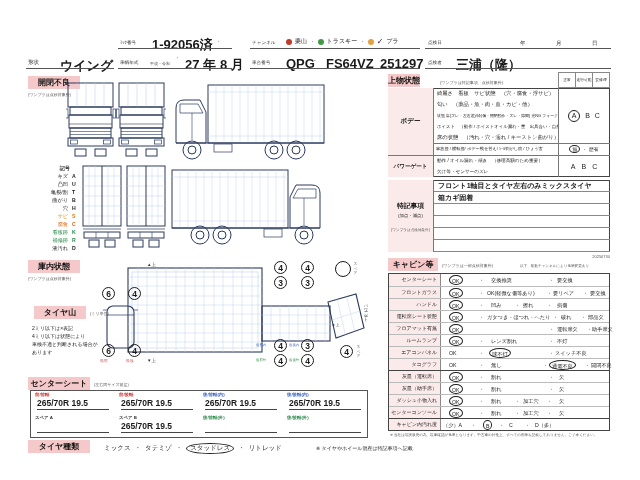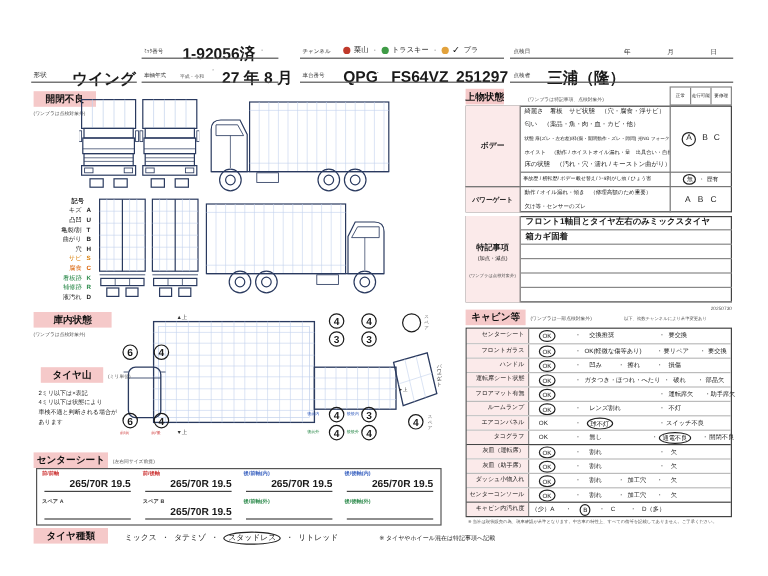--- a/index.html
+++ b/index.html
@@ -23,21 +23,21 @@
   
   .tcirc{position:absolute;width:13px;height:13px;border:1.3px solid #1a1a1a;border-radius:50%;
     font-size:8.5px;font-weight:700;display:flex;align-items:center;justify-content:center;background:rgba(255,255,255,.0)}
   .tcirc.empty{width:16px;height:16px}
   .axlab{position:absolute;font-size:3.4px;white-space:nowrap}
   .axlab.vert{writing-mode:vertical-rl;font-size:3.8px}
   
   #tsgrid{display:grid;grid-template-columns:repeat(4,1fr);grid-template-rows:23px 23px;border:1px solid #555}
   .tscell{position:relative;padding:1px 4px}
   .ts-label{font-size:4.4px;font-weight:700;white-space:nowrap}
-  .ts-val{font-size:8.5px;font-weight:700;text-align:right;border-bottom:1px solid #444;margin:1px 2px 0 2px;height:12px;line-height:11px;white-space:nowrap}
+  .ts-val{font-size:8.5px;font-weight:700;text-align:left;border-bottom:1px solid #444;margin:1px 2px 0 2px;height:12px;line-height:11px;white-space:nowrap}
   
   #tiretype-opts{font-size:6.5px;white-space:nowrap}
   #tiretype-opts .sep{margin:0 4px;color:#333}
   .circ{display:inline-block;border:1px solid #222;border-radius:50%;padding:0 3px}
   
   .brow{height:11px;line-height:11px;padding-left:3px;white-space:nowrap;overflow:hidden}
   .fs-n{font-size:5.3px}.fs-s{font-size:3.9px}.fs-s2{font-size:4.4px}
   .gradeA{display:inline-flex;width:12px;height:12px;border:1px solid #222;border-radius:50%;
     align-items:center;justify-content:center}
   .hline{position:absolute;background:#777;height:1px}
@@ -277,21 +277,21 @@
       <rect x="96" y="62" width="18" height="8" stroke-width="0.7"></rect>
       <circle cx="136" cy="68" r="9"></circle>
         <circle cx="136" cy="68" r="4"></circle>
       <circle cx="32" cy="68" r="9"></circle>
         <circle cx="32" cy="68" r="4"></circle>
       <circle cx="54" cy="68" r="9"></circle>
         <circle cx="54" cy="68" r="4"></circle>
     </g>
   </svg>
 
-  <div class="abs plabel" style="left:28px;top:260px;width:65px">庫内状態</div>
+  <div class="abs plabel" style="left:28px;top:260px;width:52px">庫内状態</div>
   <div class="abs micro" style="left:28px;top:276px">(ワンプラは点検対象外)</div>
 
   <svg class="abs" style="left:95px;top:258px" width="275" height="117" viewBox="0 0 275 117">
     <g stroke="#2a3a5f" fill="none" stroke-width="1.1">
       <rect x="33" y="10" width="134" height="84"></rect>
       <rect x="37" y="14" width="126" height="76" stroke="#c3d2ec" stroke-width="0.6"></rect>
       <g stroke="#c3d2ec" stroke-width="0.5">
         <line x1="43" y1="10" x2="43" y2="94"></line>
           <line x1="52" y1="10" x2="52" y2="94"></line>
           <line x1="62" y1="10" x2="62" y2="94"></line>

